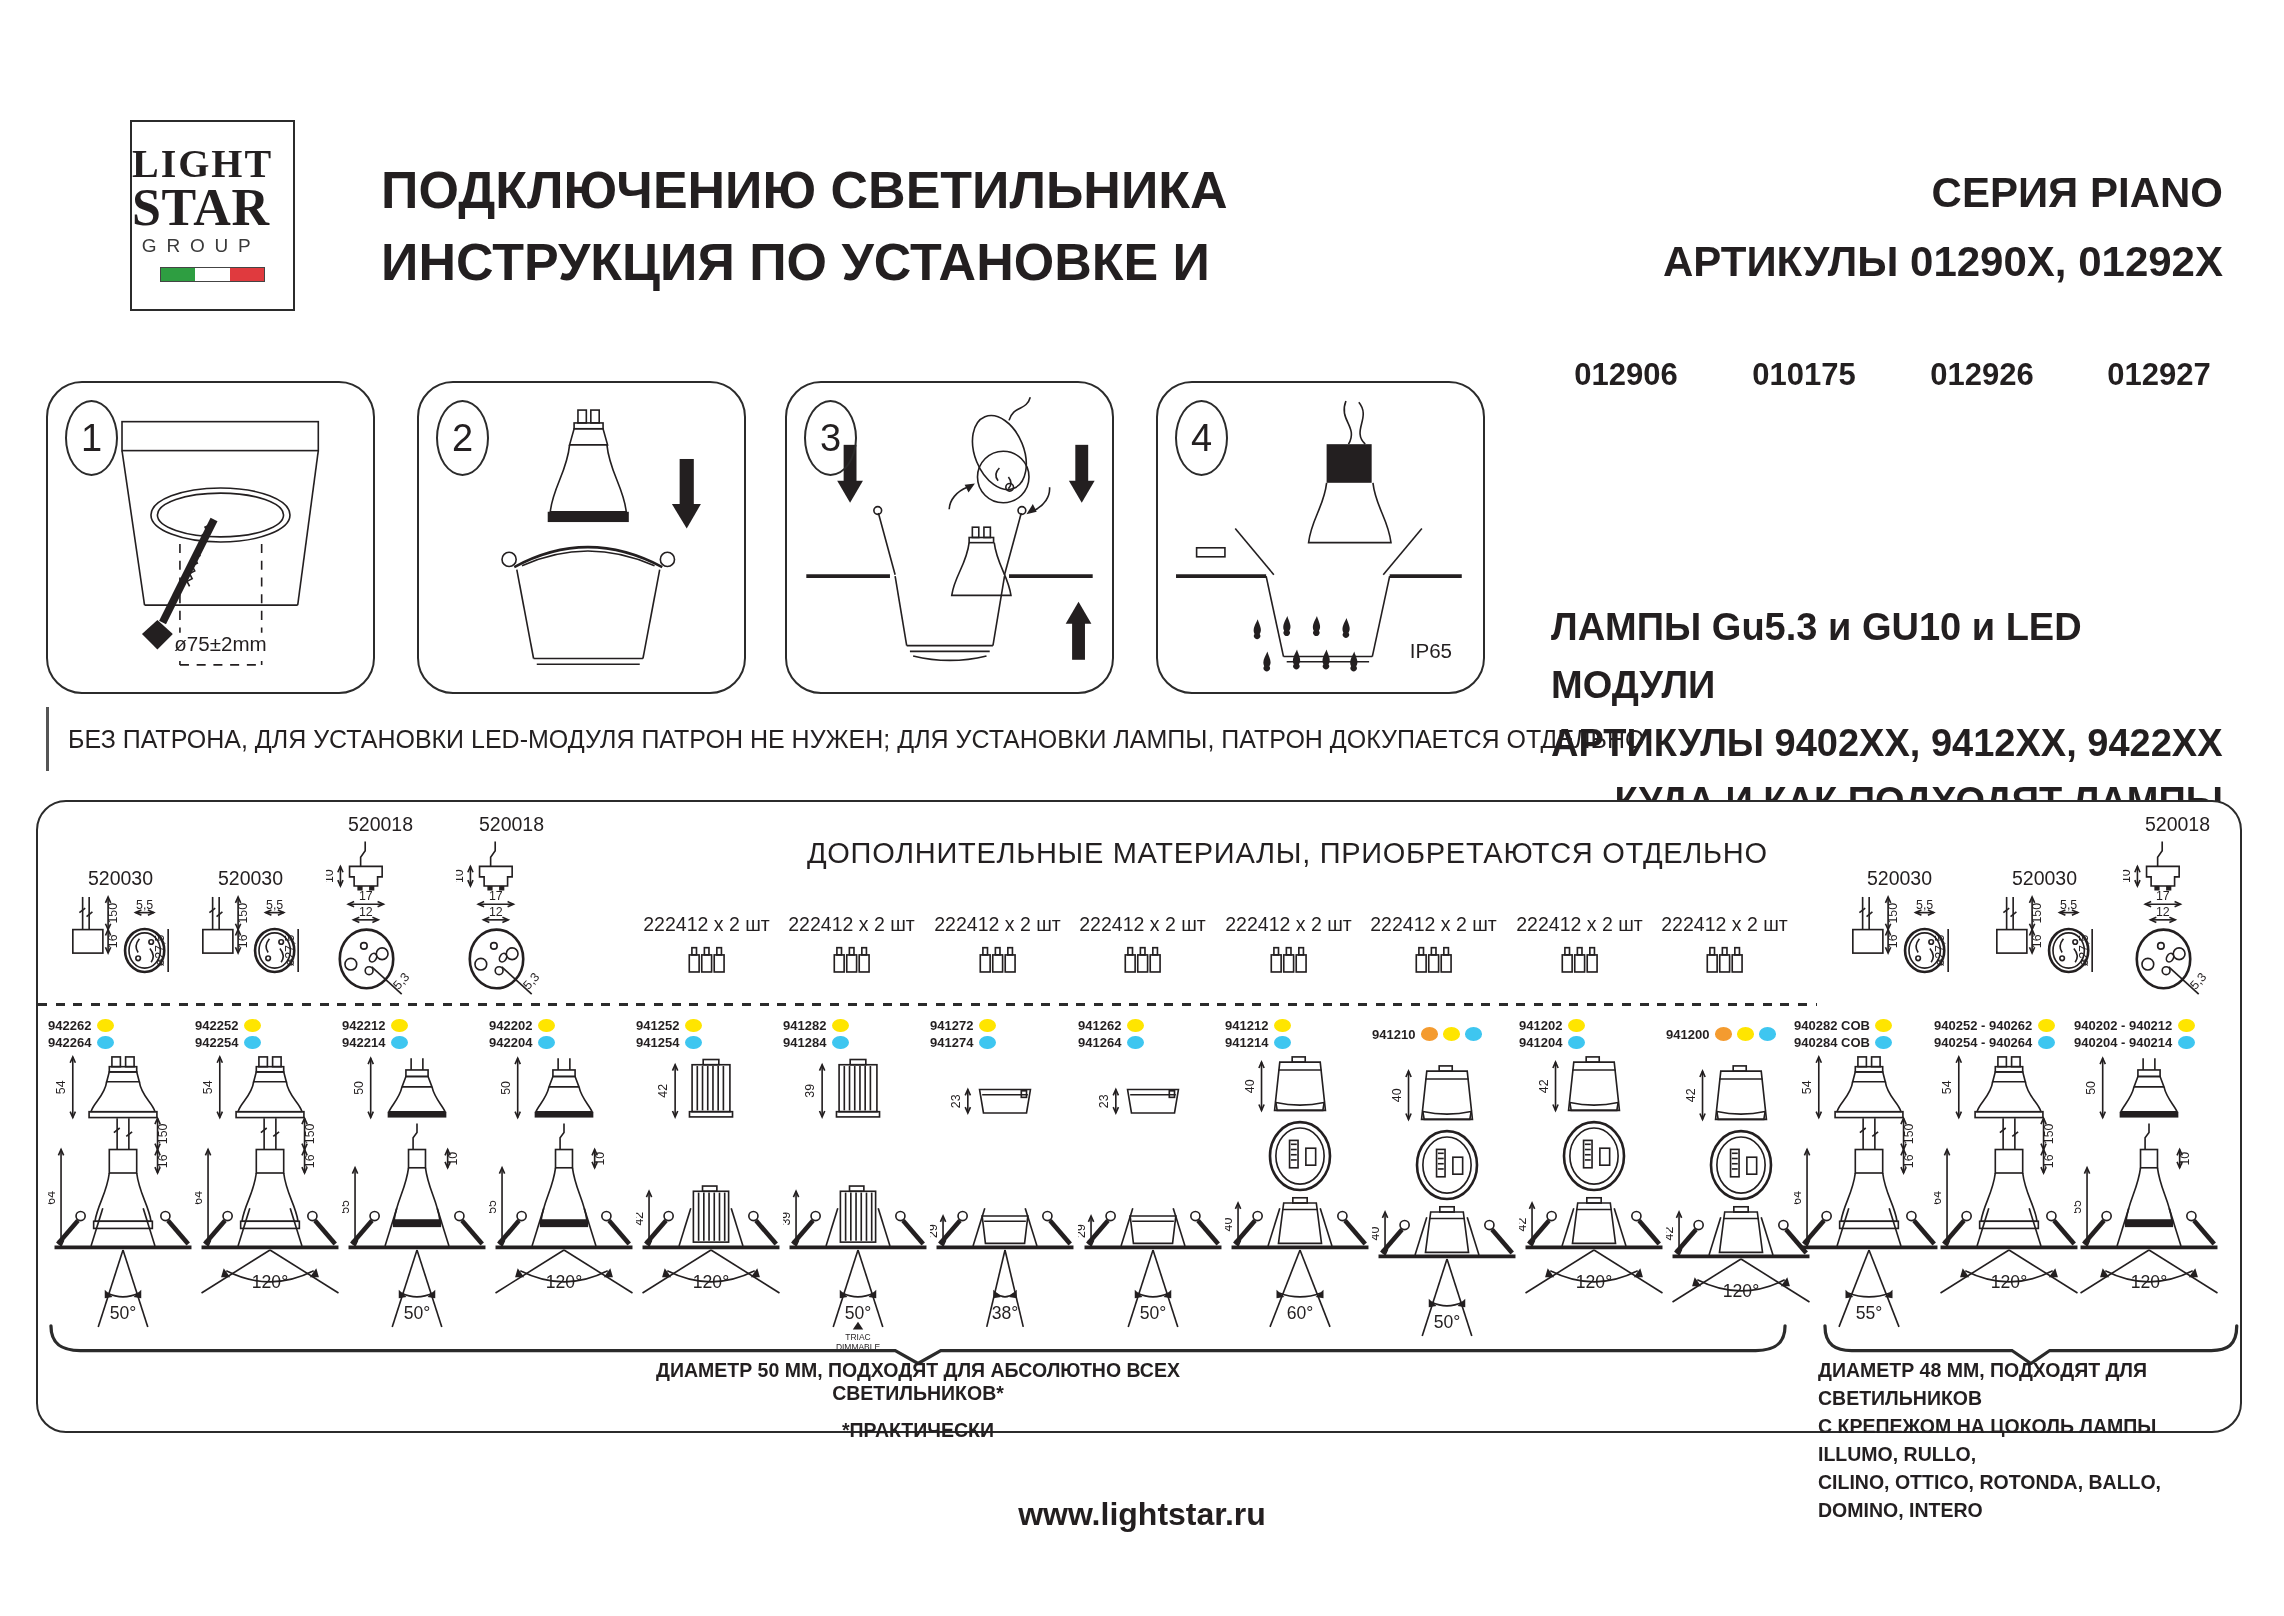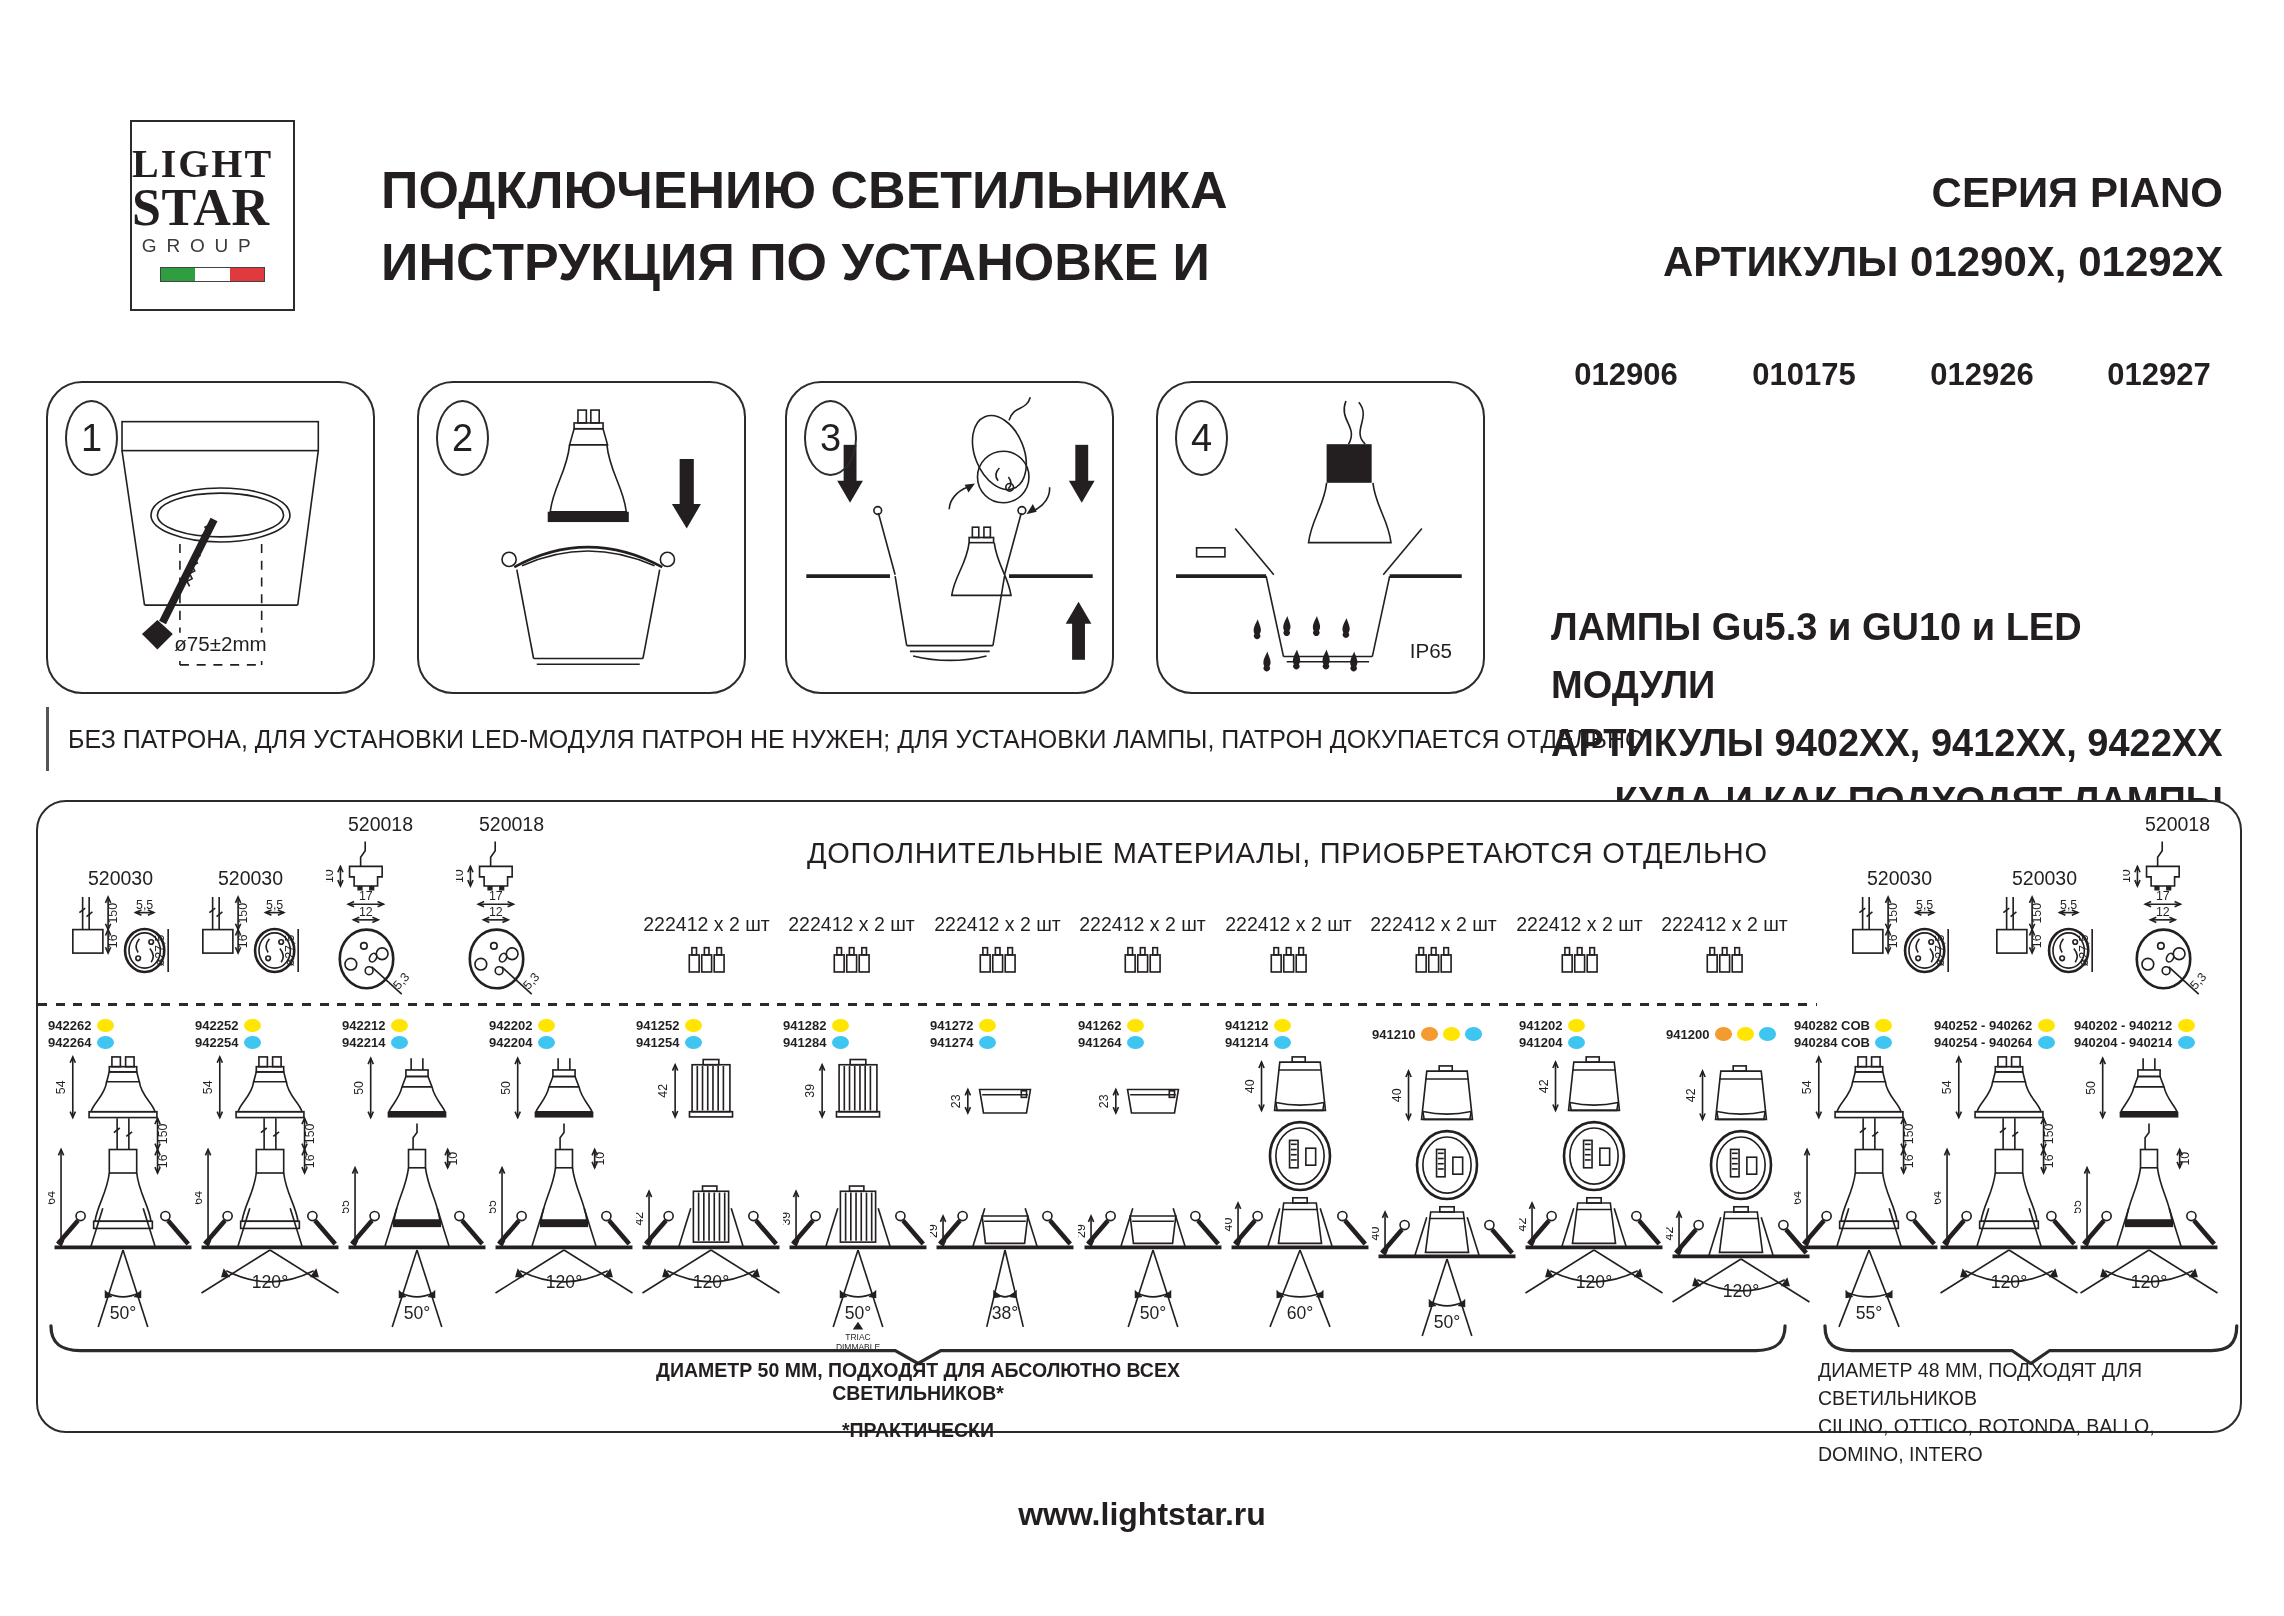--- a/index.html
+++ b/index.html
@@ -50,21 +50,21 @@
   .ln3{fill:none;stroke:#231f20;stroke-width:6;}
   .rod{fill:none;stroke:#231f20;stroke-width:7;}
   .fl{fill:#231f20;stroke:none;}
   text.dim{font-size:19px;fill:#231f20;text-anchor:middle;font-family:"Liberation Sans",sans-serif;}
   text.ang{font-size:27px;fill:#231f20;text-anchor:middle;font-family:"Liberation Sans",sans-serif;}
   text.tiny{font-size:13px;fill:#231f20;text-anchor:middle;font-family:"Liberation Sans",sans-serif;}
   text.big{font-size:32px;fill:#231f20;text-anchor:middle;font-family:"Liberation Sans",sans-serif;}
   .bracket path{fill:none;stroke:#2b2b2b;stroke-width:5;stroke-linecap:round;}
   .bracket-text-left{left:586px;top:1359px;width:664px;text-align:center;font-size:19.5px;font-weight:bold;}
   .bracket-text-left .l2{margin-top:14.3px;}
-  .bracket-text-right{left:1818px;top:1356px;width:423px;font-size:19.5px;font-weight:normal;line-height:28px;}
+  .bracket-text-right{left:1818px;top:1356px;width:423px;font-size:19.5px;font-weight:bold;line-height:28px;}
   .footer{left:0;right:0;top:1496px;text-align:center;font-size:32px;font-weight:bold;}
 </style>
 </head>
 <body>
 
 <div class="page">
 
   <div class="abs logo-box">
     <div class="logo-light">LIGHT</div>
     <div class="logo-star">STAR</div>
@@ -2090,18 +2090,19 @@
   <svg class="abs bracket" style="left:1823px;top:1323px;" width="417" height="42" viewBox="0 0 640 64">
     <path d="M3,4 C3,34 20,42 44,42 L290,42 L319,62 L348,42 L596,42 C620,42 635,34 635,4"></path>
   </svg>
 
   <div class="abs bracket-text-left">
     <div>ДИАМЕТР 50 ММ, ПОДХОДЯТ ДЛЯ АБСОЛЮТНО ВСЕХ СВЕТИЛЬНИКОВ*</div>
     <div class="l2">*ПРАКТИЧЕСКИ</div>
   </div>
   <div class="abs bracket-text-right">
     <div>ДИАМЕТР 48 ММ, ПОДХОДЯТ ДЛЯ СВЕТИЛЬНИКОВ</div>
+    <div>С КРЕПЕЖОМ НА ЦОКОЛЬ ЛАМПЫ ILLUMO, RULLO,</div>
     <div>CILINO, OTTICO, ROTONDA, BALLO, DOMINO, INTERO</div>
   </div>
 
   <div class="abs footer">www.lightstar.ru</div>
 </div>
 
 
 </body></html>

